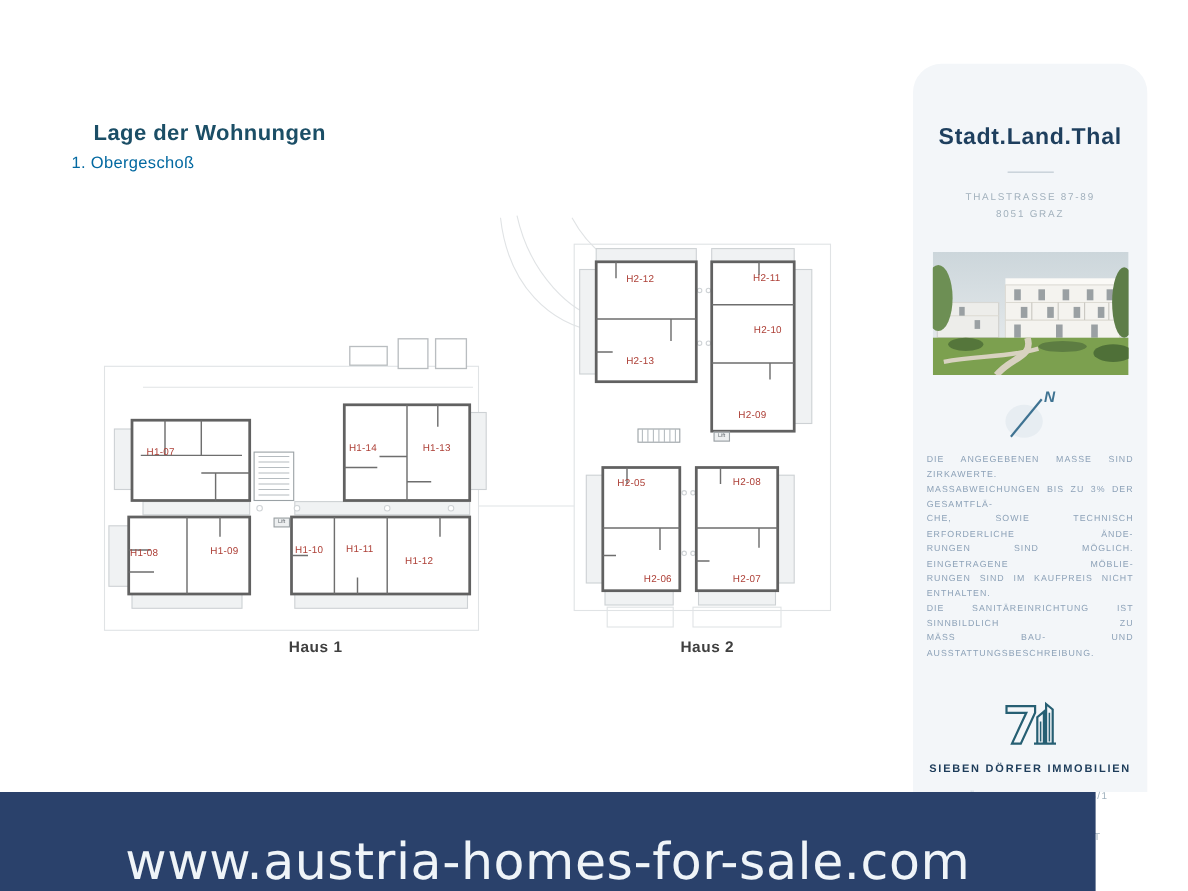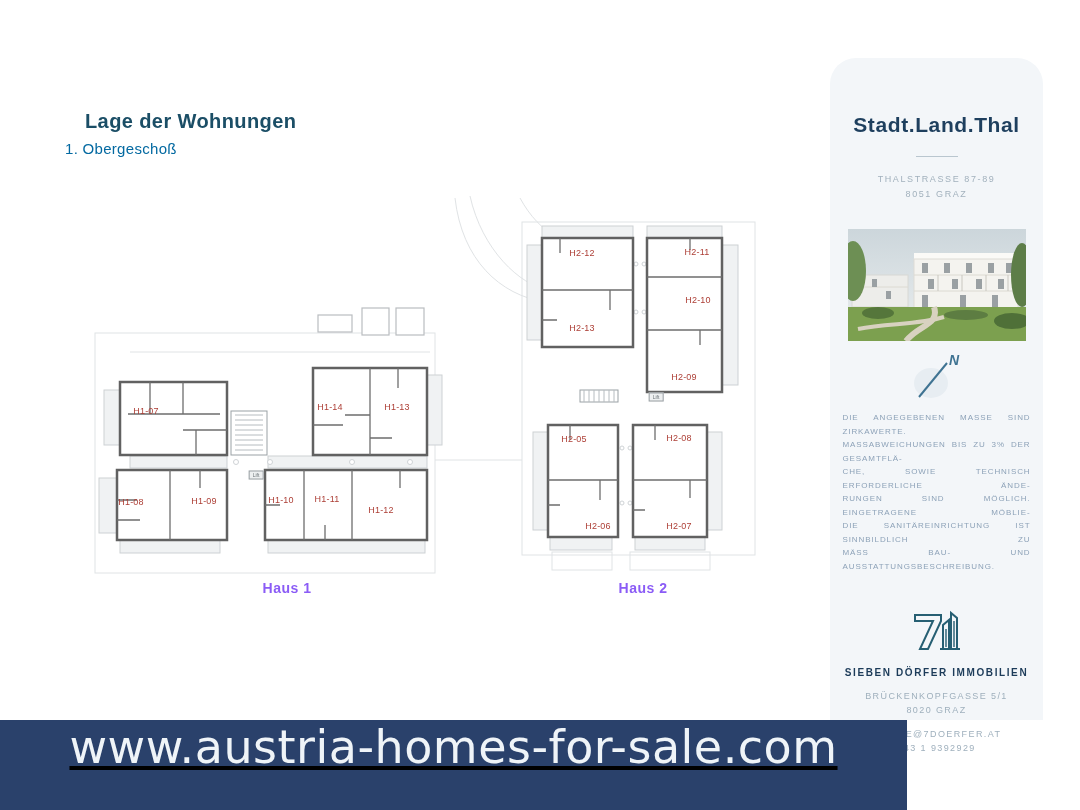--- a/index.html
+++ b/index.html
@@ -17,21 +17,21 @@
   }
   
   #plan-svg{position:absolute;left:0;top:0;}
   #unit-layer{position:absolute;left:0;top:0;width:1080px;height:810px;pointer-events:none;}
   .unit-label{
     position:absolute;transform:translate(-50%,-50%);
     font-size:9px;font-weight:normal;color:#ad3f36;letter-spacing:.2px;white-space:nowrap;text-align:center;
   }
   .haus-label{
     position:absolute;transform:translate(-50%,-50%);
-    font-size:14px;font-weight:bold;color:#8b5cf6;letter-spacing:.5px;white-space:nowrap;
+    font-size:14px;font-weight:bold;color:#404040;letter-spacing:.5px;white-space:nowrap;
   }
   .lift-label{
     position:absolute;transform:translate(-50%,-50%);
     font-size:5px;color:#6b7277;background:#edeff0;border:1px solid #9aa0a4;
     padding:1px 3px;line-height:5px;white-space:nowrap;
   }
   
   .sidebar{
     position:absolute;left:830px;top:58px;width:213px;height:662px;
     background:#f3f6f9;border-radius:26px 26px 0 0;text-align:center;
@@ -47,22 +47,22 @@
     width:188px;margin:6px auto 0;color:#8da2b8;font-size:8px;
     letter-spacing:.9px;line-height:13.5px;
   }
   .disclaimer div{text-align:justify;text-align-last:justify;}
   .logo{display:block;margin:32px auto 0;}
   .company{margin-top:12px;font-size:10px;font-weight:bold;letter-spacing:1.6px;color:#1d3c5a;}
   .company-address{margin-top:11px;font-size:9px;letter-spacing:1.4px;color:#9fb0bd;line-height:14px;}
   .contact{margin-top:10px;font-size:9px;letter-spacing:1.4px;color:#9fb0bd;line-height:14px;}
   
   .footer{
-    position:absolute;left:0;top:720px;width:907px;height:90px;background:#2a416b;
-    display:flex;align-items:flex-start;justify-content:center;text-decoration:underline;
+    position:absolute;left:0;top:720px;width:996px;height:90px;background:#2a416b;
+    display:flex;align-items:flex-end;justify-content:center;
   }
   .footer-text{
     font-family:"DejaVu Sans", sans-serif;font-size:46px;color:#eff4f8;letter-spacing:.5px;
   }
 </style>
 </head>
 <body>
 
 <div class="page-title">Lage der Wohnungen</div>
 <div class="page-subtitle">1. Obergeschoß</div>
@@ -234,20 +234,21 @@
     <ellipse cx="26" cy="34" rx="17" ry="15" fill="#e7edf2"></ellipse>
     <line x1="14" y1="48" x2="42" y2="14" stroke="#3f7392" stroke-width="2"></line>
     <text x="44" y="16" font-size="14" font-style="italic" font-weight="bold" fill="#3f7392">N</text>
   </svg>
 
   <div class="disclaimer" id="disclaimer">
       <div>DIE ANGEGEBENEN MASSE SIND ZIRKAWERTE.</div>
       <div>MASSABWEICHUNGEN BIS ZU 3% DER GESAMTFLÄ-</div>
       <div>CHE, SOWIE TECHNISCH ERFORDERLICHE ÄNDE-</div>
       <div>RUNGEN SIND MÖGLICH. EINGETRAGENE MÖBLIE-</div>
+      <div>RUNGEN SIND IM KAUFPREIS NICHT ENTHALTEN.</div>
       <div>DIE SANITÄREINRICHTUNG IST SINNBILDLICH ZU</div>
       <div>MÄSS BAU- UND AUSSTATTUNGSBESCHREIBUNG.</div>
     </div>
 
   <svg class="logo" width="52" height="50" viewBox="0 0 52 50">
     <g stroke="#265f73" stroke-width="2" fill="none">
       <polygon points="4,10 30,10 30,16 17,44 9,44 22,16 4,16"></polygon>
       <polyline points="32,44 32,20 38,15 38,44"></polyline>
       <polyline points="40,44 40,8 46,13 46,44"></polyline>
       <line x1="35" y1="24" x2="35" y2="42" stroke-width="1.4"></line>

